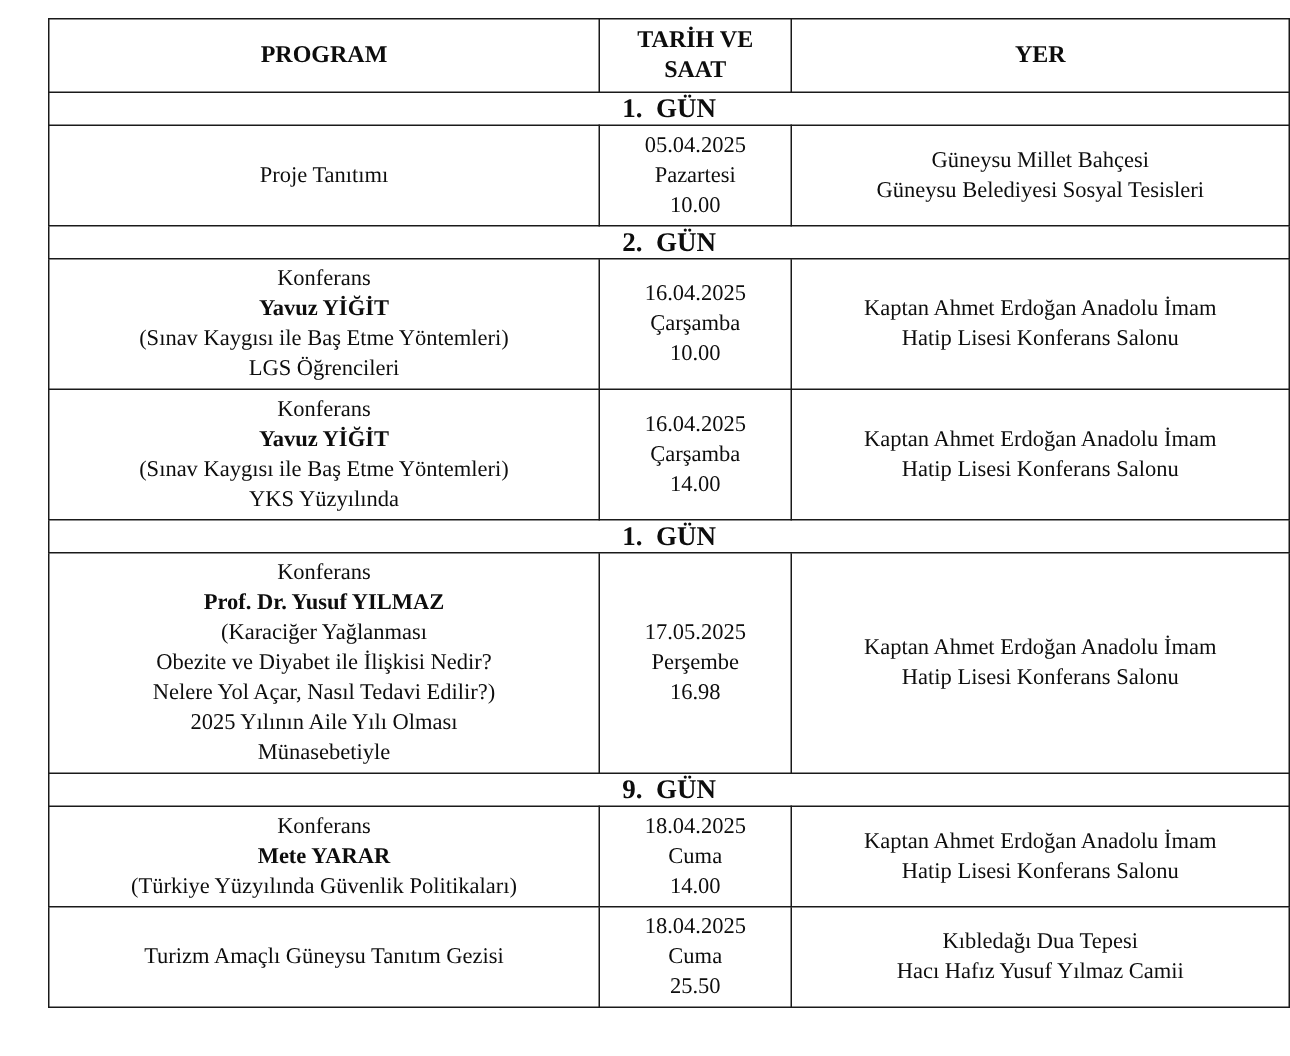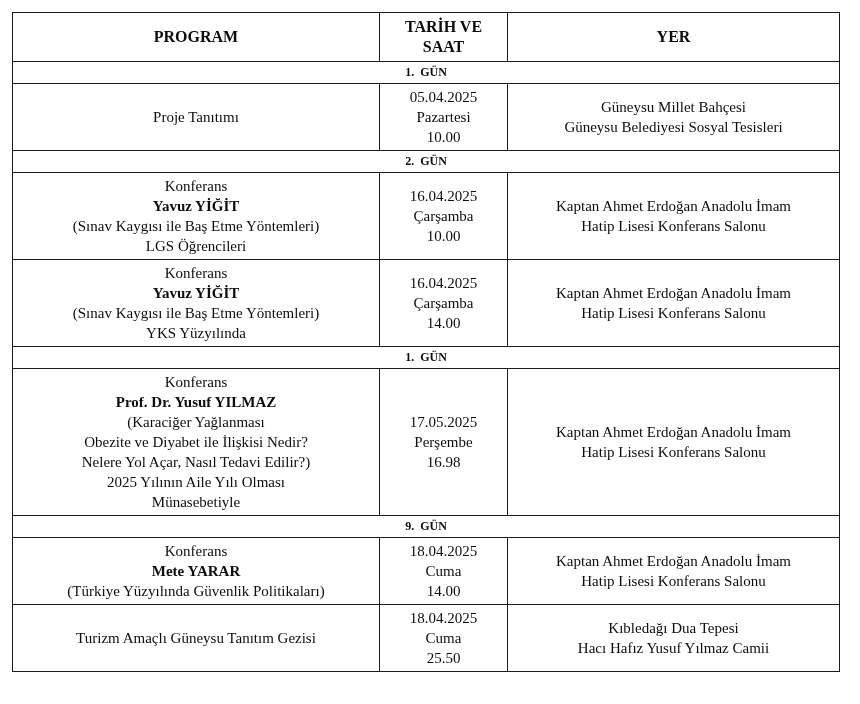--- a/index.html
+++ b/index.html
@@ -12,21 +12,21 @@
   body{
     width:860px;height:704px;
     background:var(--bg);
     font-family:"Liberation Serif","DejaVu Serif",serif;
     color:var(--text);
     position:relative;
     overflow:hidden;
   }
   table.schedule{
     position:absolute;
-    left:12px;top:12px;
+    left:32px;top:12px;
     width:827px;
     border-collapse:collapse;
     table-layout:fixed;
   }
   table.schedule col.c-program{width:367px;}
   table.schedule col.c-datetime{width:128px;}
   table.schedule col.c-place{width:332px;}
   table.schedule th,
   table.schedule td{
     border:1px solid var(--border);
@@ -37,21 +37,21 @@
     line-height:20px;
   }
   table.schedule thead th{
     font-weight:bold;
     font-size:16px;
     line-height:20px;
     padding:4px 6px;
   }
   tr.day-row td{
     font-weight:bold;
-    font-size:12px;
+    font-size:18px;
     padding:1px 4px;
     line-height:19px;
     white-space:pre-wrap;
     text-align:center;
   }
   td .line{display:block;}
   td .line.bold{font-weight:bold;}
 </style>
 </head>
 <body>

